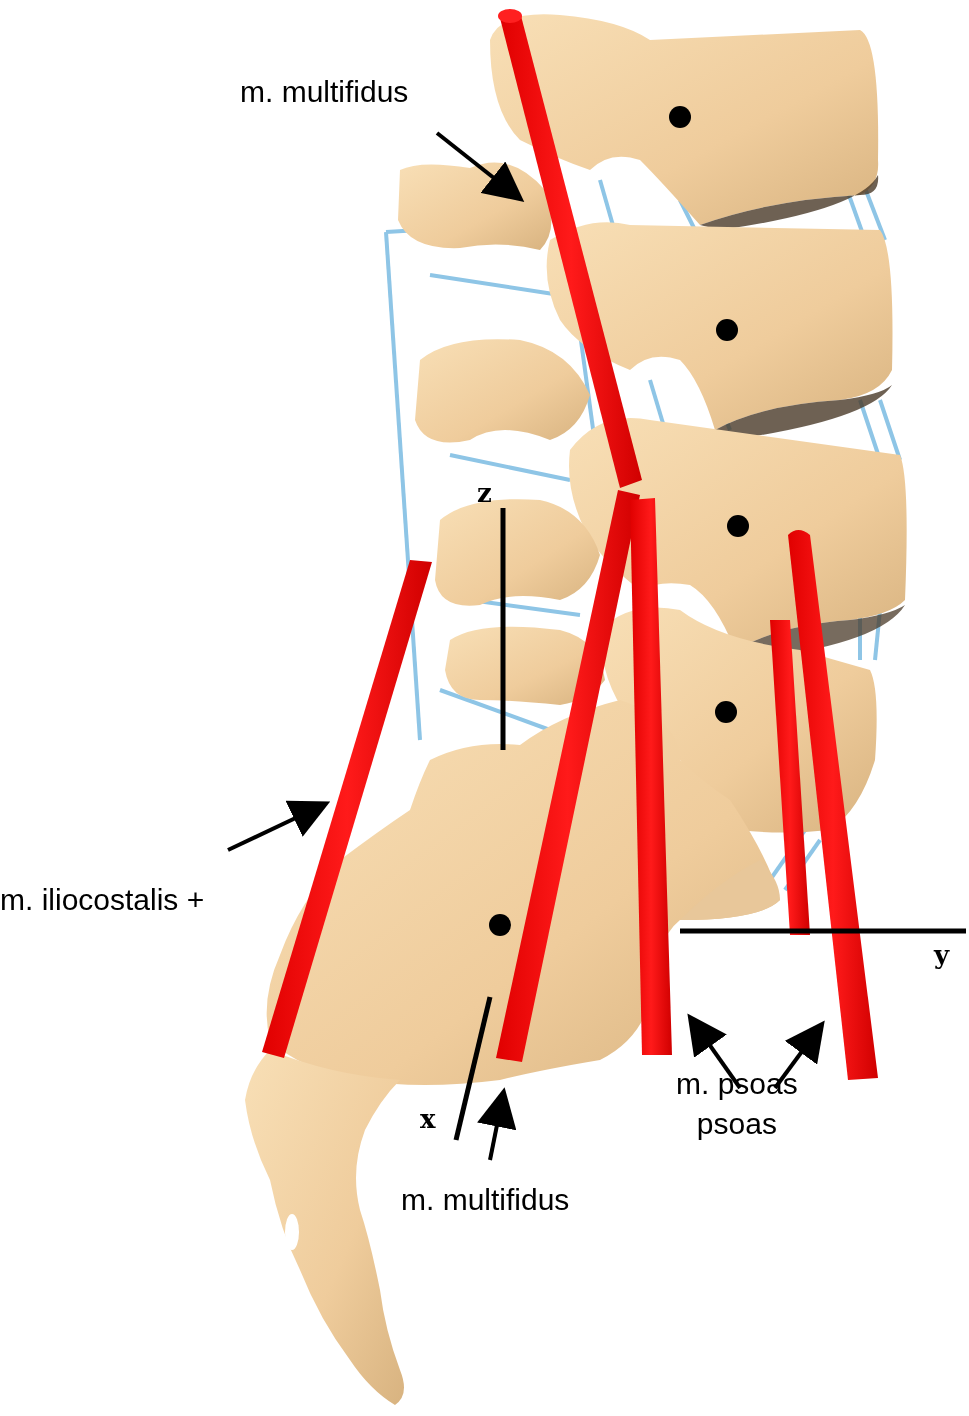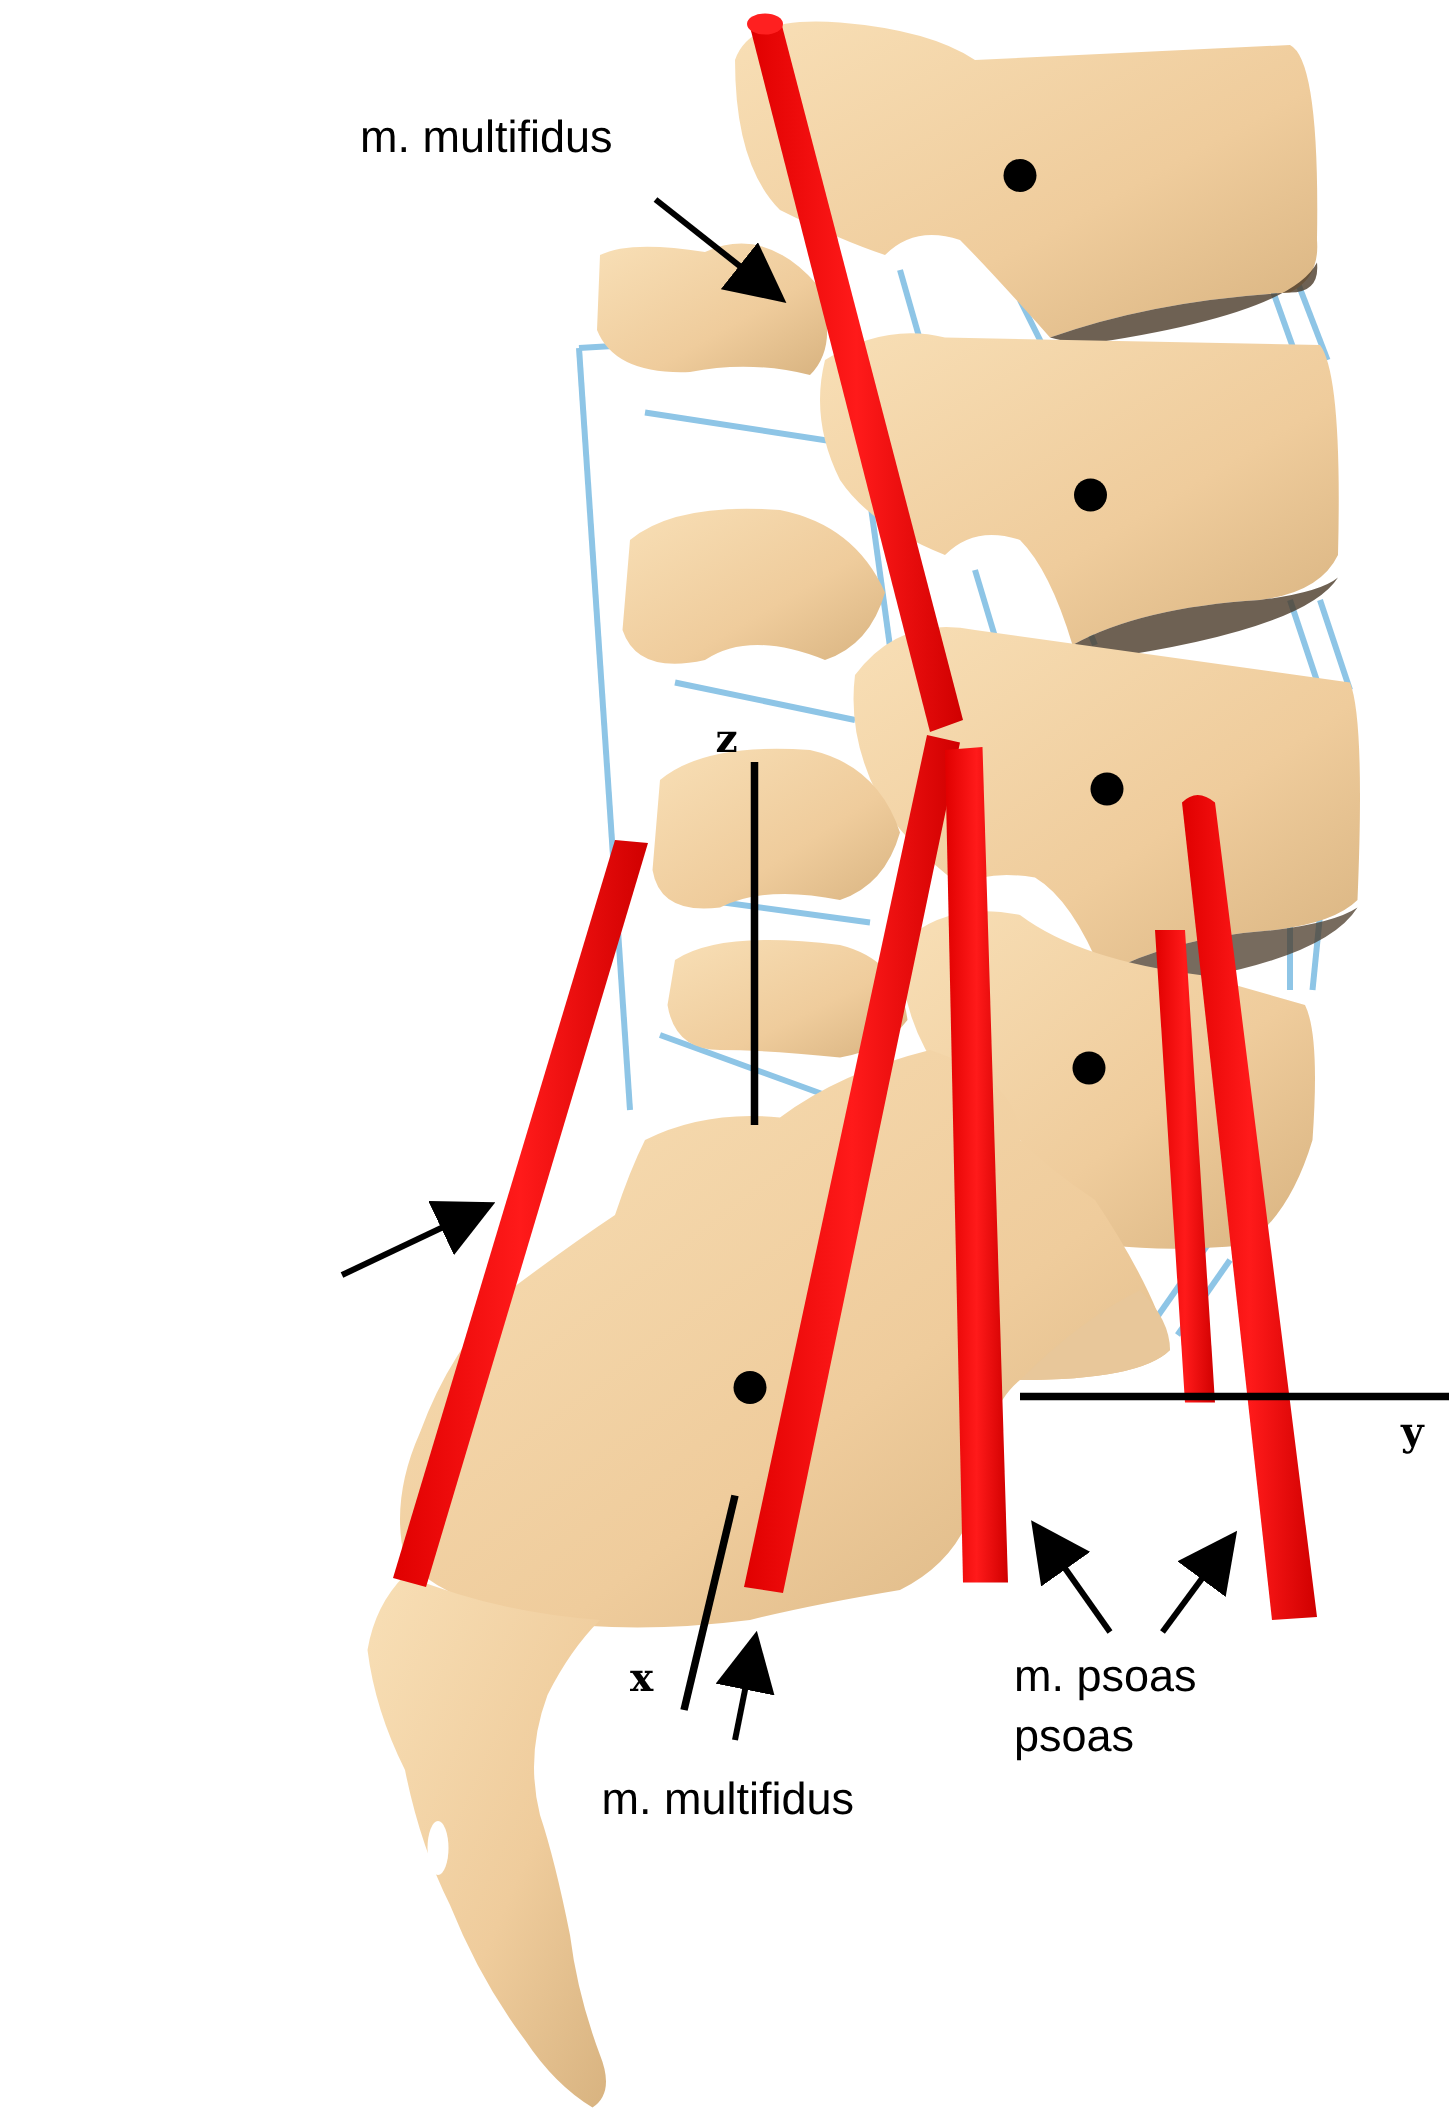--- a/index.html
+++ b/index.html
@@ -1,18 +1,18 @@
 <!DOCTYPE html>
 <html><head>
 <meta charset="utf-8">
 <style>
   html,body{margin:0;padding:0;background:#ffffff;}
   body{width:969px;height:1416px;position:relative;overflow:hidden;font-family:"Liberation Sans",sans-serif;}
   #stage{position:absolute;left:0;top:0;width:969px;height:1416px;}
-  .lbl{position:absolute;font-family:"Liberation Sans",sans-serif;font-size:30px;line-height:40px;color:#000;white-space:nowrap;}
+  .lbl{position:absolute;font-family:"Liberation Sans",sans-serif;font-size:30px;line-height:40px;color:#000;white-space:nowrap;text-align:center;}
   .axl{position:absolute;font-family:"DejaVu Serif","Liberation Serif",serif;font-weight:bold;font-size:26px;color:#000;}
 </style>
 </head>
 <body>
 
 <svg id="stage" viewBox="0 0 969 1416" xmlns="http://www.w3.org/2000/svg">
   <defs>
     <linearGradient id="boneG" x1="0" y1="0" x2="1" y2="1">
       <stop offset="0" stop-color="#f8dfb6"></stop>
       <stop offset="0.6" stop-color="#efcc9c"></stop>
@@ -106,24 +106,25 @@
     <line x1="490" y1="1160" x2="503" y2="1095" marker-end="url(#arrowHead)"></line>
     <line x1="740" y1="1088" x2="692" y2="1020" marker-end="url(#arrowHead)"></line>
     <line x1="775" y1="1088" x2="820" y2="1027" marker-end="url(#arrowHead)"></line>
   </g>
 </svg>
 
 <div class="lbl" style="left:240px;top:72px;">
   <div>m. multifidus</div>
 </div>
 <div class="lbl" style="left:0px;top:880px;">
+  <div>m. iliocostalis +</div>
 </div>
 <div class="lbl" style="left:401px;top:1180px;">
   <div>m. multifidus</div>
 </div>
-<div class="lbl" style="left:676px;top:1098px;">
+<div class="lbl" style="left:676px;top:1064px;">
   <div>m. psoas</div>
   <div>psoas</div>
 </div>
 
 <div class="axl" style="left:477px;top:478px;">z</div>
 <div class="axl" style="left:934px;top:940px;">y</div>
 <div class="axl" style="left:420px;top:1104px;">x</div>
 
 </body></html>

